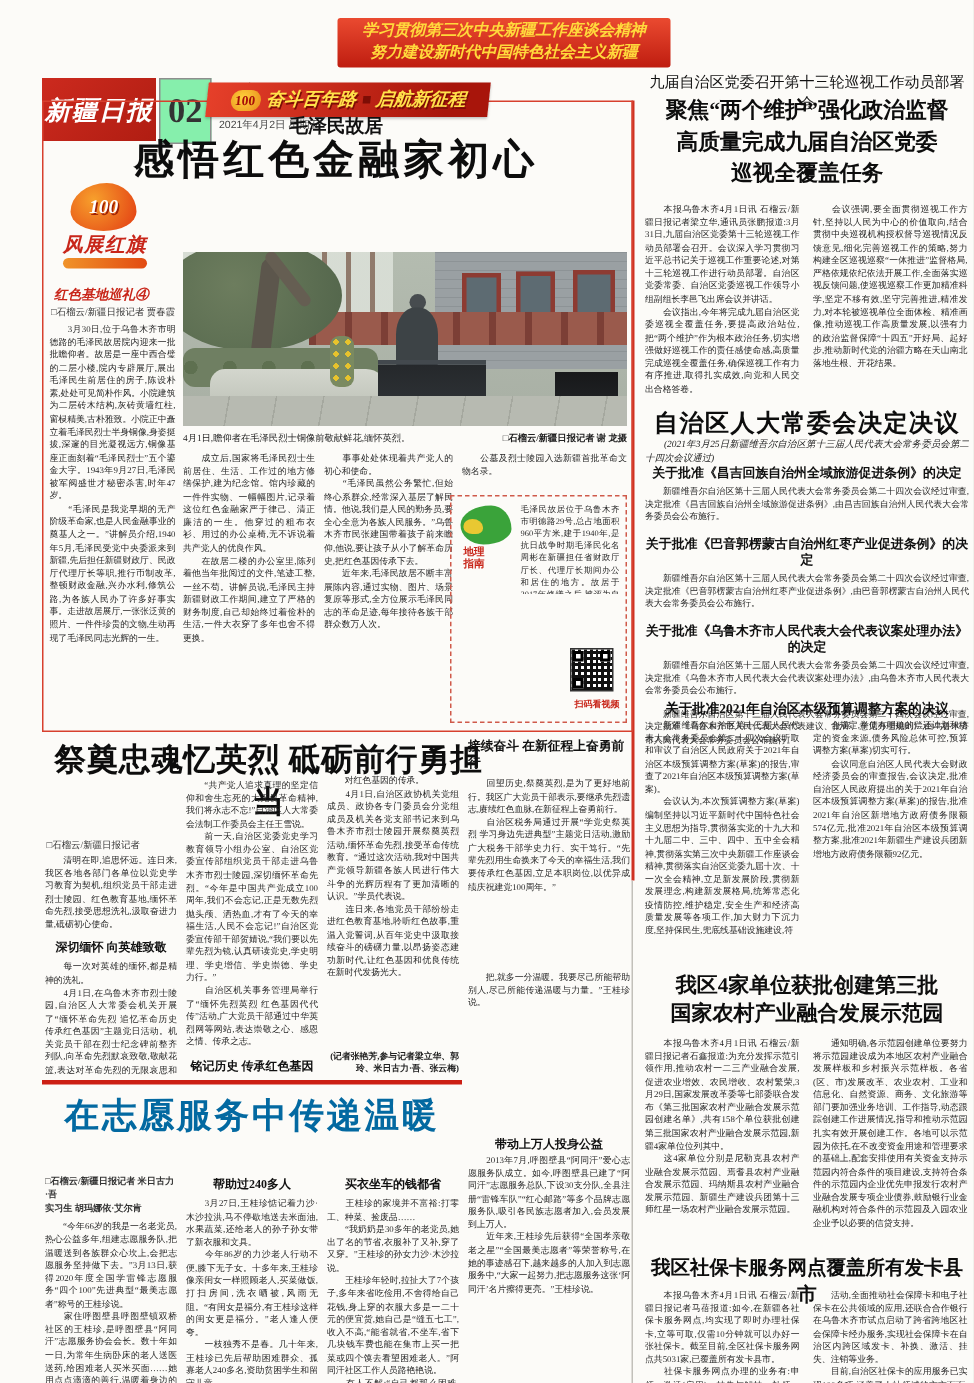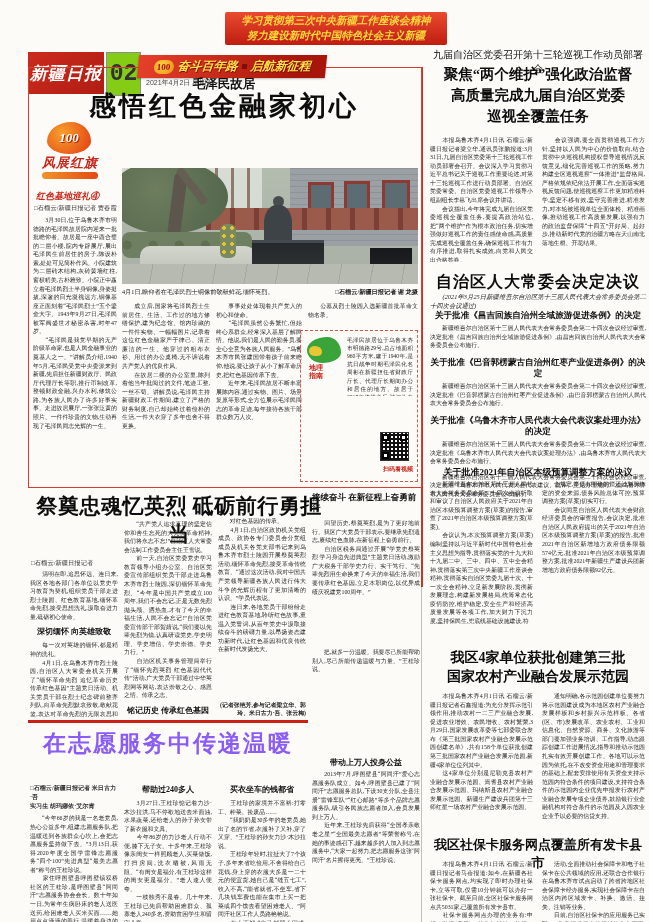--- a/index.html
+++ b/index.html
@@ -19,21 +19,21 @@
   .photo-art div{position:absolute;}
 </style>
 </head>
 <body>
 
 <div class="page">
 
   <div class="abs" style="left:28px;top:52px;width:76px;height:42px;background:linear-gradient(135deg,#cc2a1e,#b01d12);display:flex;align-items:center;justify-content:center;">
     <span class="bold" style="color:#fff;font-size:17px;font-style:italic;letter-spacing:1px;">新疆日报</span>
   </div>
-  <div class="abs" style="left:106px;top:52px;width:33px;height:42px;border:1px solid #8e8e8e;display:flex;align-items:center;justify-content:center;background:#84cc16;font-family:Liberation Mono, monospace;">
+  <div class="abs" style="left:106px;top:52px;width:33px;height:42px;border:1px solid #8e8e8e;display:flex;align-items:center;justify-content:center;background:#86efac;">
     <span class="bold" style="font-size:23px;color:#333;">02</span>
   </div>
   <div class="abs" style="left:146px;top:52px;">
     <div class="bold" style="font-size:17px;color:#111;">要闻</div>
     <div class="sans" style="font-size:7px;color:#444;margin-top:3px;">2021年4月2日 星期五</div>
   </div>
 
   <div class="abs" style="left:225px;top:12px;width:222px;height:33px;background:linear-gradient(180deg,#ea4a30,#bf1d10);
               display:flex;flex-direction:column;align-items:center;justify-content:center;border-radius:2px;">
     <div class="bold" style="color:#ffd93c;font-size:10.5px;font-style:italic;line-height:1.4;">学习贯彻第三次中央新疆工作座谈会精神</div>
@@ -170,21 +170,21 @@
 　　自治区税务局通过开展“学党史祭英烈 学习身边先进典型”主题党日活动,激励广大税务干部学史力行、实干笃行。“先辈先烈用生命换来了今天的幸福生活,我们要传承红色基因,立足本职岗位,以优异成绩庆祝建党100周年。”</div>
   </div>
 
   <div class="abs bt" style="left:312px;top:648px;width:108px;height:104px;">　　把,就多一分温暖。我要尽己所能帮助别人,尽己所能传递温暖与力量。”王桂珍说。</div>
   <div class="abs subhead" style="left:312px;top:757px;width:108px;">带动上万人投身公益</div>
   <div class="abs bt" style="left:312px;top:770px;width:108px;height:150px;">　　2013年7月,呼图壁县“阿同汗”爱心志愿服务队成立。如今,呼图壁县已建了“阿同汗”志愿服务总队,下设30支分队,全县注册“雷锋车队”“红心邮路”等多个品牌志愿服务队,吸引各民族志愿者加入,会员发展到上万人。
 　　近年来,王桂珍先后获得“全国孝亲敬老之星”“全国最美志愿者”等荣誉称号,在她的事迹感召下,越来越多的人加入到志愿服务中,“大家一起努力,把志愿服务这张‘阿同汗’名片擦得更亮。”王桂珍说。</div>
 
   <div class="abs" style="left:28px;top:720px;width:280px;height:2.5px;background:#cc1f14;"></div>
 
-  <div class="abs ctr bold" style="left:28px;top:728px;width:280px;font-size:23px;letter-spacing:2px;color:#8b5cf6;">在志愿服务中传递温暖</div>
+  <div class="abs ctr bold" style="left:28px;top:728px;width:280px;font-size:23px;letter-spacing:2px;color:#0369a1;">在志愿服务中传递温暖</div>
 
   <div class="abs" style="left:30px;top:784px;width:88px;height:138px;overflow:hidden;">
     <div class="bold" style="font-size:6.1px;color:#333;white-space:pre-line;line-height:1.5;margin-bottom:3px;">□石榴云/新疆日报记者 米日古力·吾
 实习生 胡玛娜依·艾尔肯</div>
     <div class="bt">　　“今年66岁的我是一名老党员,热心公益多年,组建志愿服务队,把温暖送到各族群众心坎上,会把志愿服务坚持做下去。”3月13日,获得2020年度全国学雷锋志愿服务“四个100”先进典型“最美志愿者”称号的王桂珍说。
 　　家住呼图壁县呼图壁镇双桥社区的王桂珍,是呼图壁县“阿同汗”志愿服务协会会长。数十年如一日,为常年生病卧床的老人送医送药,给困难老人买米买面……她用点点滴滴的善行,温暖着身边的各族群众,被大家亲切地称为“金子般的心”。</div>
   </div>
 
   <div class="abs" style="left:124px;top:784px;width:88px;height:138px;overflow:hidden;">
     <div class="subhead" style="margin-bottom:4px;">帮助过240多人</div>

